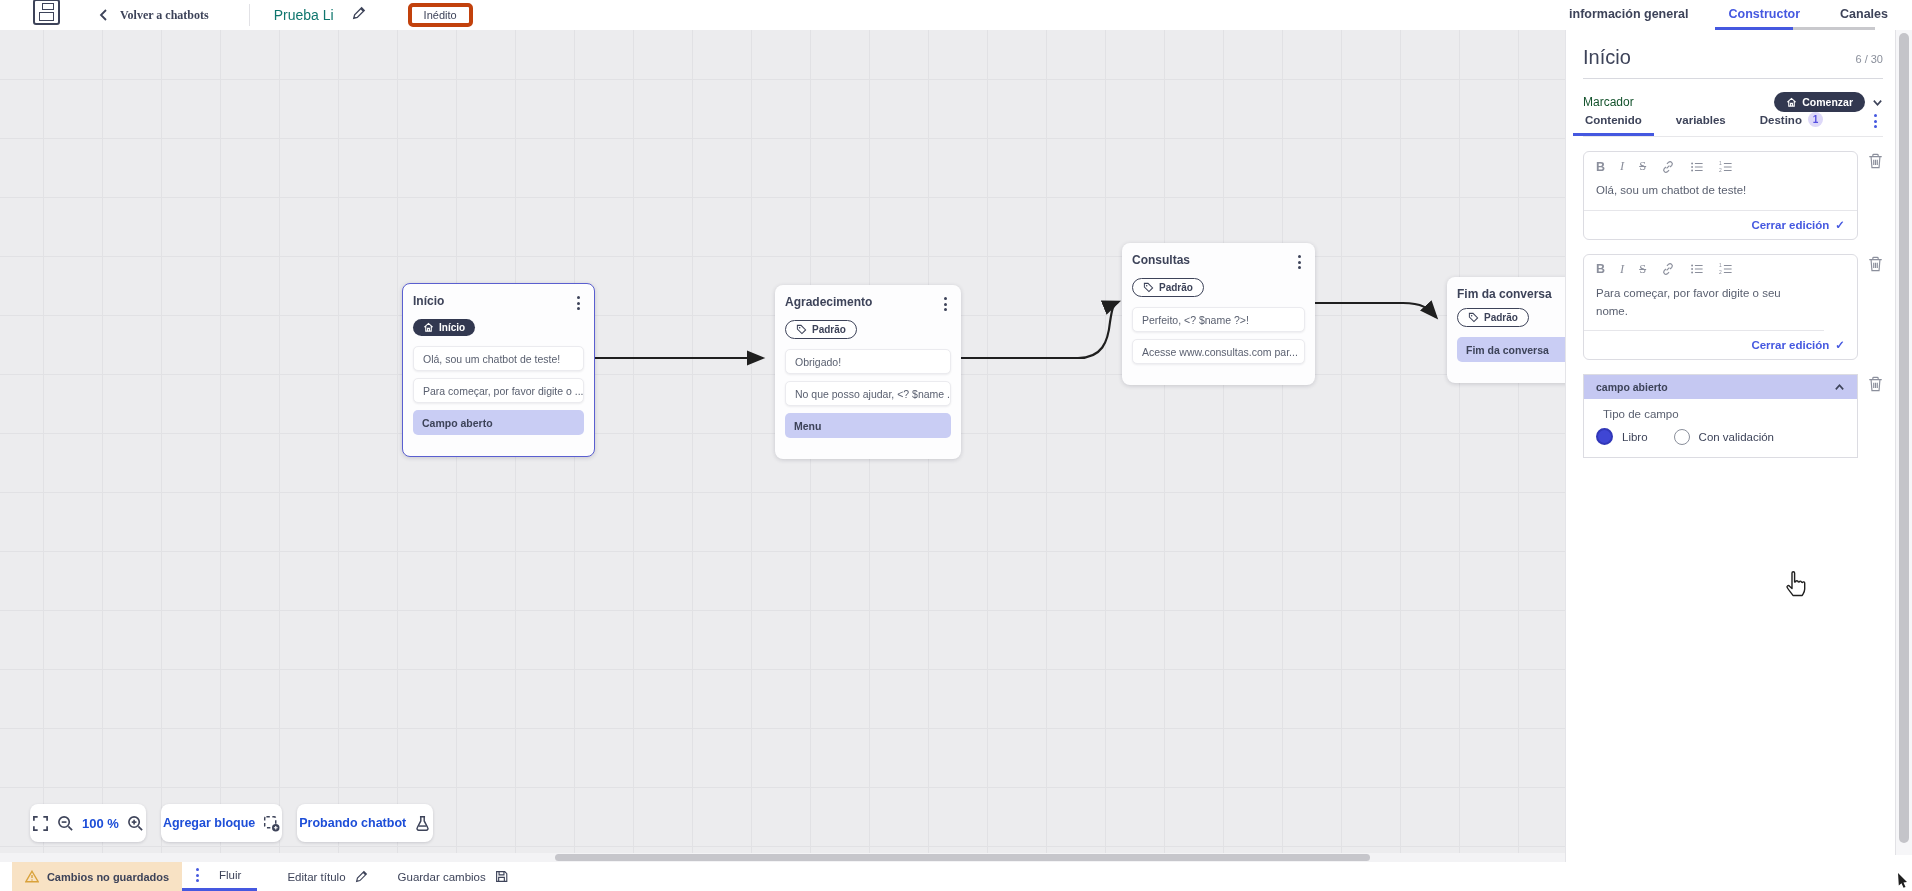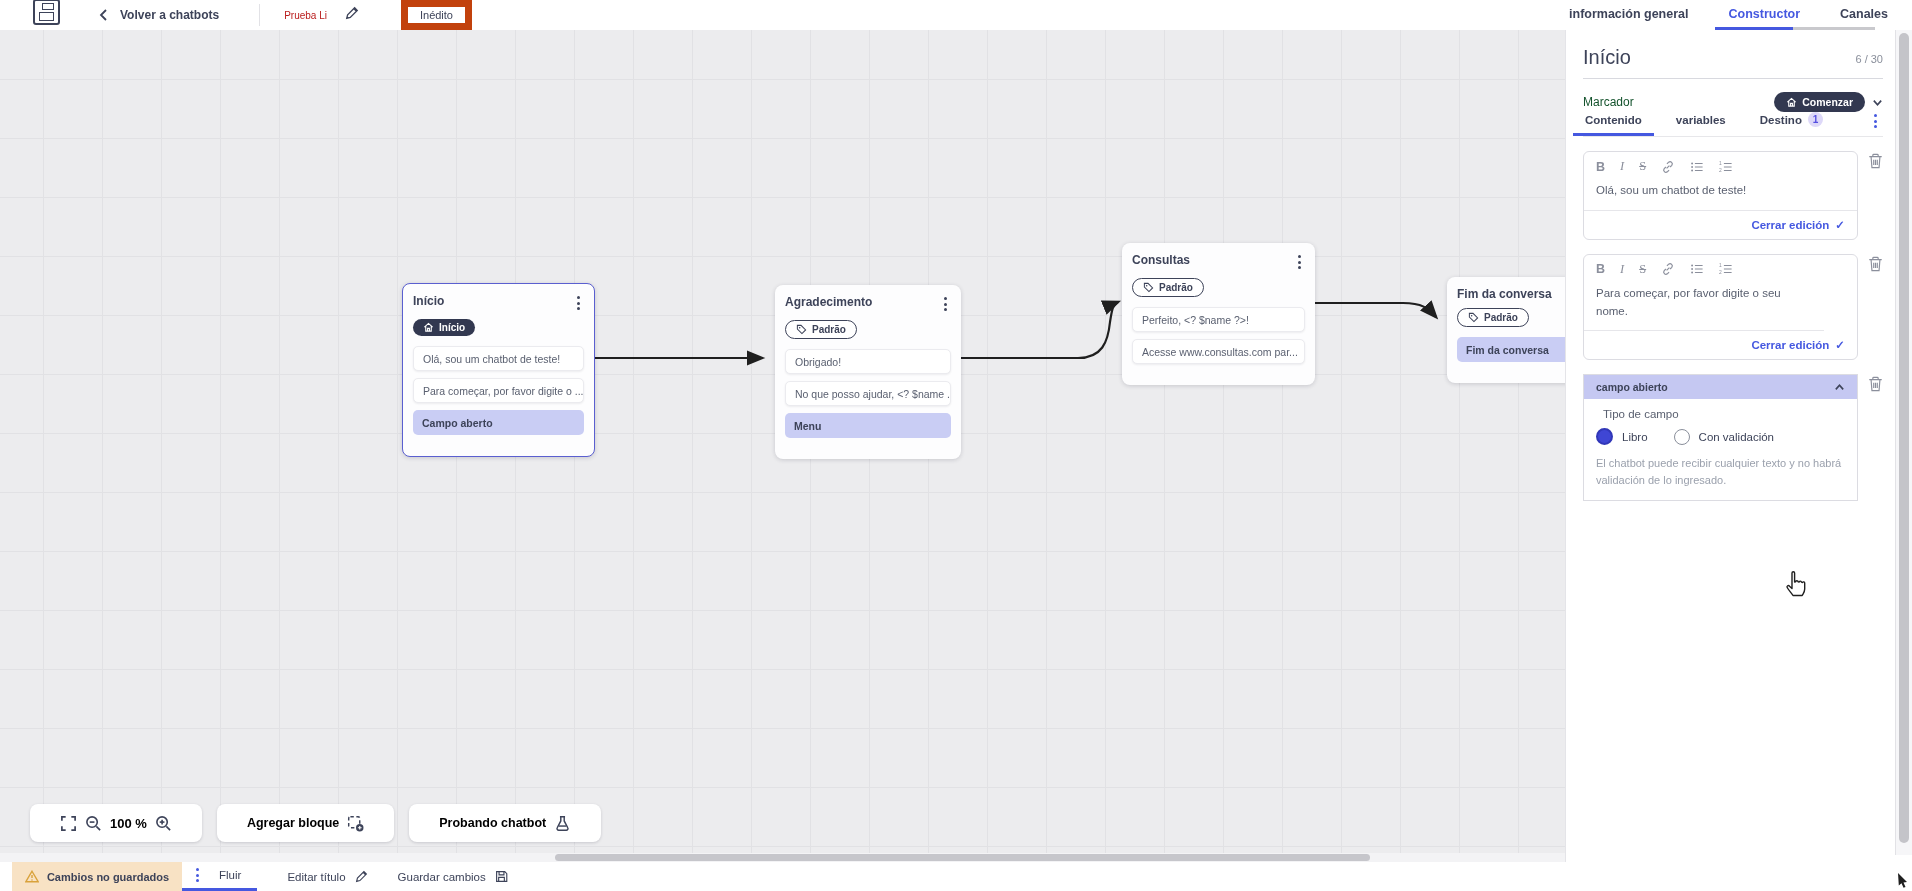--- a/index.html
+++ b/index.html
@@ -8,26 +8,26 @@
 
   
   .topbar { position:absolute; left:0; top:0; width:1912px; height:30px; background:#fff; z-index:30;
     display:flex; align-items:center; }
   .logo-box { width:27px; height:26px; border:2px solid #3d4359; border-radius:3px; margin-left:33px; margin-top:-6px;
     position:relative; }
   .logo-box::before { content:""; position:absolute; left:4px; top:11px; width:13px; height:7px; border:1.5px solid #3d4359; }
   .logo-box::after { content:""; position:absolute; left:7px; top:2px; width:10px; height:5px; border:1.5px solid #3d4359; }
   .back-wrap { display:flex; align-items:center; gap:10px; margin-left:38px; cursor:pointer; }
   .back-wrap svg { width:12px; height:12px; }
-  .back-label { font-size:12px; font-weight:bold; color:#3d4359; }
+  .back-label { font-size:12px; font-weight:bold; color:#3d4359;font-family:Liberation Serif, serif; }
   .tb-divider { width:1px; height:22px; background:#e2e2e6; margin:0 24px 0 40px; }
-  .doc-title { font-size:10px; color:#b91c1c; }
+  .doc-title { font-size:14px; color:#0f766e; }
   .pencil-btn { margin-left:18px; color:#3d4359; cursor:pointer; }
   .pencil-btn svg { width:14px; height:14px; }
-  .status-pill { margin-left:42px; border:7px solid #c2410c; border-radius:0; padding:2px 12px;
+  .status-pill { margin-left:42px; border:4px solid #c2410c; border-radius:5px; padding:2px 12px;
     font-size:11px; color:#3d4359; }
   .top-tabs { position:absolute; right:22px; top:0; height:30px; display:flex; align-items:center; gap:36px; }
   .top-tab { font-size:12.5px; font-weight:bold; color:#3d4359; padding:6px 2px 9px; cursor:pointer; position:relative; }
   .top-tab.active { color:#4558e0; }
   .top-tab.active::after { content:""; position:absolute; left:-12px; right:-12px; bottom:0; height:3px; background:#4558e0; }
   .tabs-gray-rule { position:absolute; right:37px; top:27px; width:82px; height:3px; background:#c9c9cd; }
 
   
   .canvas { position:absolute; left:0; top:30px; width:1565px; height:825px; overflow:hidden;
     background-color:#ececee;
@@ -49,21 +49,21 @@
   .pill svg { width:11px; height:11px; }
   .node-rows { display:flex; flex-direction:column; gap:7px; margin-top:10px; }
   .nrow { height:25px; border-radius:5px; font-size:10.5px; display:flex; align-items:center; padding:0 9px;
     white-space:nowrap; overflow:hidden; }
   .nrow.msg { background:#fff; border:1px solid #ebebef; box-shadow:0 1px 2px rgba(40,40,60,.08); color:#5a6070; }
   .nrow.action { background:#c9cdf4; color:#3d4359; font-weight:bold; }
 
   
   .cv-toolbar { position:absolute; left:30px; top:774px; display:flex; gap:15px; }
   .cv-card { background:#fff; border-radius:8px; box-shadow:0 1px 3px rgba(40,40,60,.18); height:38px;
-    display:flex; align-items:center; gap:8px; padding:0 30px; font-size:12.5px; font-weight:bold; color:#000000; cursor:pointer; }
+    display:flex; align-items:center; gap:8px; padding:0 2px; font-size:12.5px; font-weight:bold; color:#1d4ed8; cursor:pointer; }
   .cv-card svg { width:17px; height:17px; }
   .zoom-val { font-size:13px; font-weight:bold; }
 
   
   .h-scroll-track { position:absolute; left:0; top:853px; width:1565px; height:9px; background:#f3f3f5; z-index:25; }
   .h-scroll-thumb { position:absolute; left:555px; top:1px; width:815px; height:7px; border-radius:4px; background:#c6c6cb; }
 
   
   .panel { position:absolute; left:1565px; top:30px; width:330px; height:861px; background:#fff; z-index:20;
     border-left:1px solid #e4e4e8; }
@@ -429,21 +429,20 @@
           <div class="radio-row">
             <span class="radio-opt">
               <span class="rdo sel"></span>
               <span>Libro</span>
             </span>
             <span class="radio-opt">
               <span class="rdo"></span>
               <span>Con validación</span>
             </span>
           </div>
-          <div class="of-help">El chatbot puede recibir cualquier texto y no habrá validación de lo ingresado.</div>
         </div>
       </div>
       <span class="trash">
         <svg viewBox="0 0 16 18">
             <path d="M1 4 h14 M5 4 V2.5 a1 1 0 0 1 1-1 h4 a1 1 0 0 1 1 1 V4 M3 4 l1 12.5 h8 L13 4 M6 7.5 v6 M8 7.5 v6 M10 7.5 v6" fill="none" stroke="currentColor" stroke-width="1.3"></path>
           </svg>
       </span>
     </div>
 
   </div>

